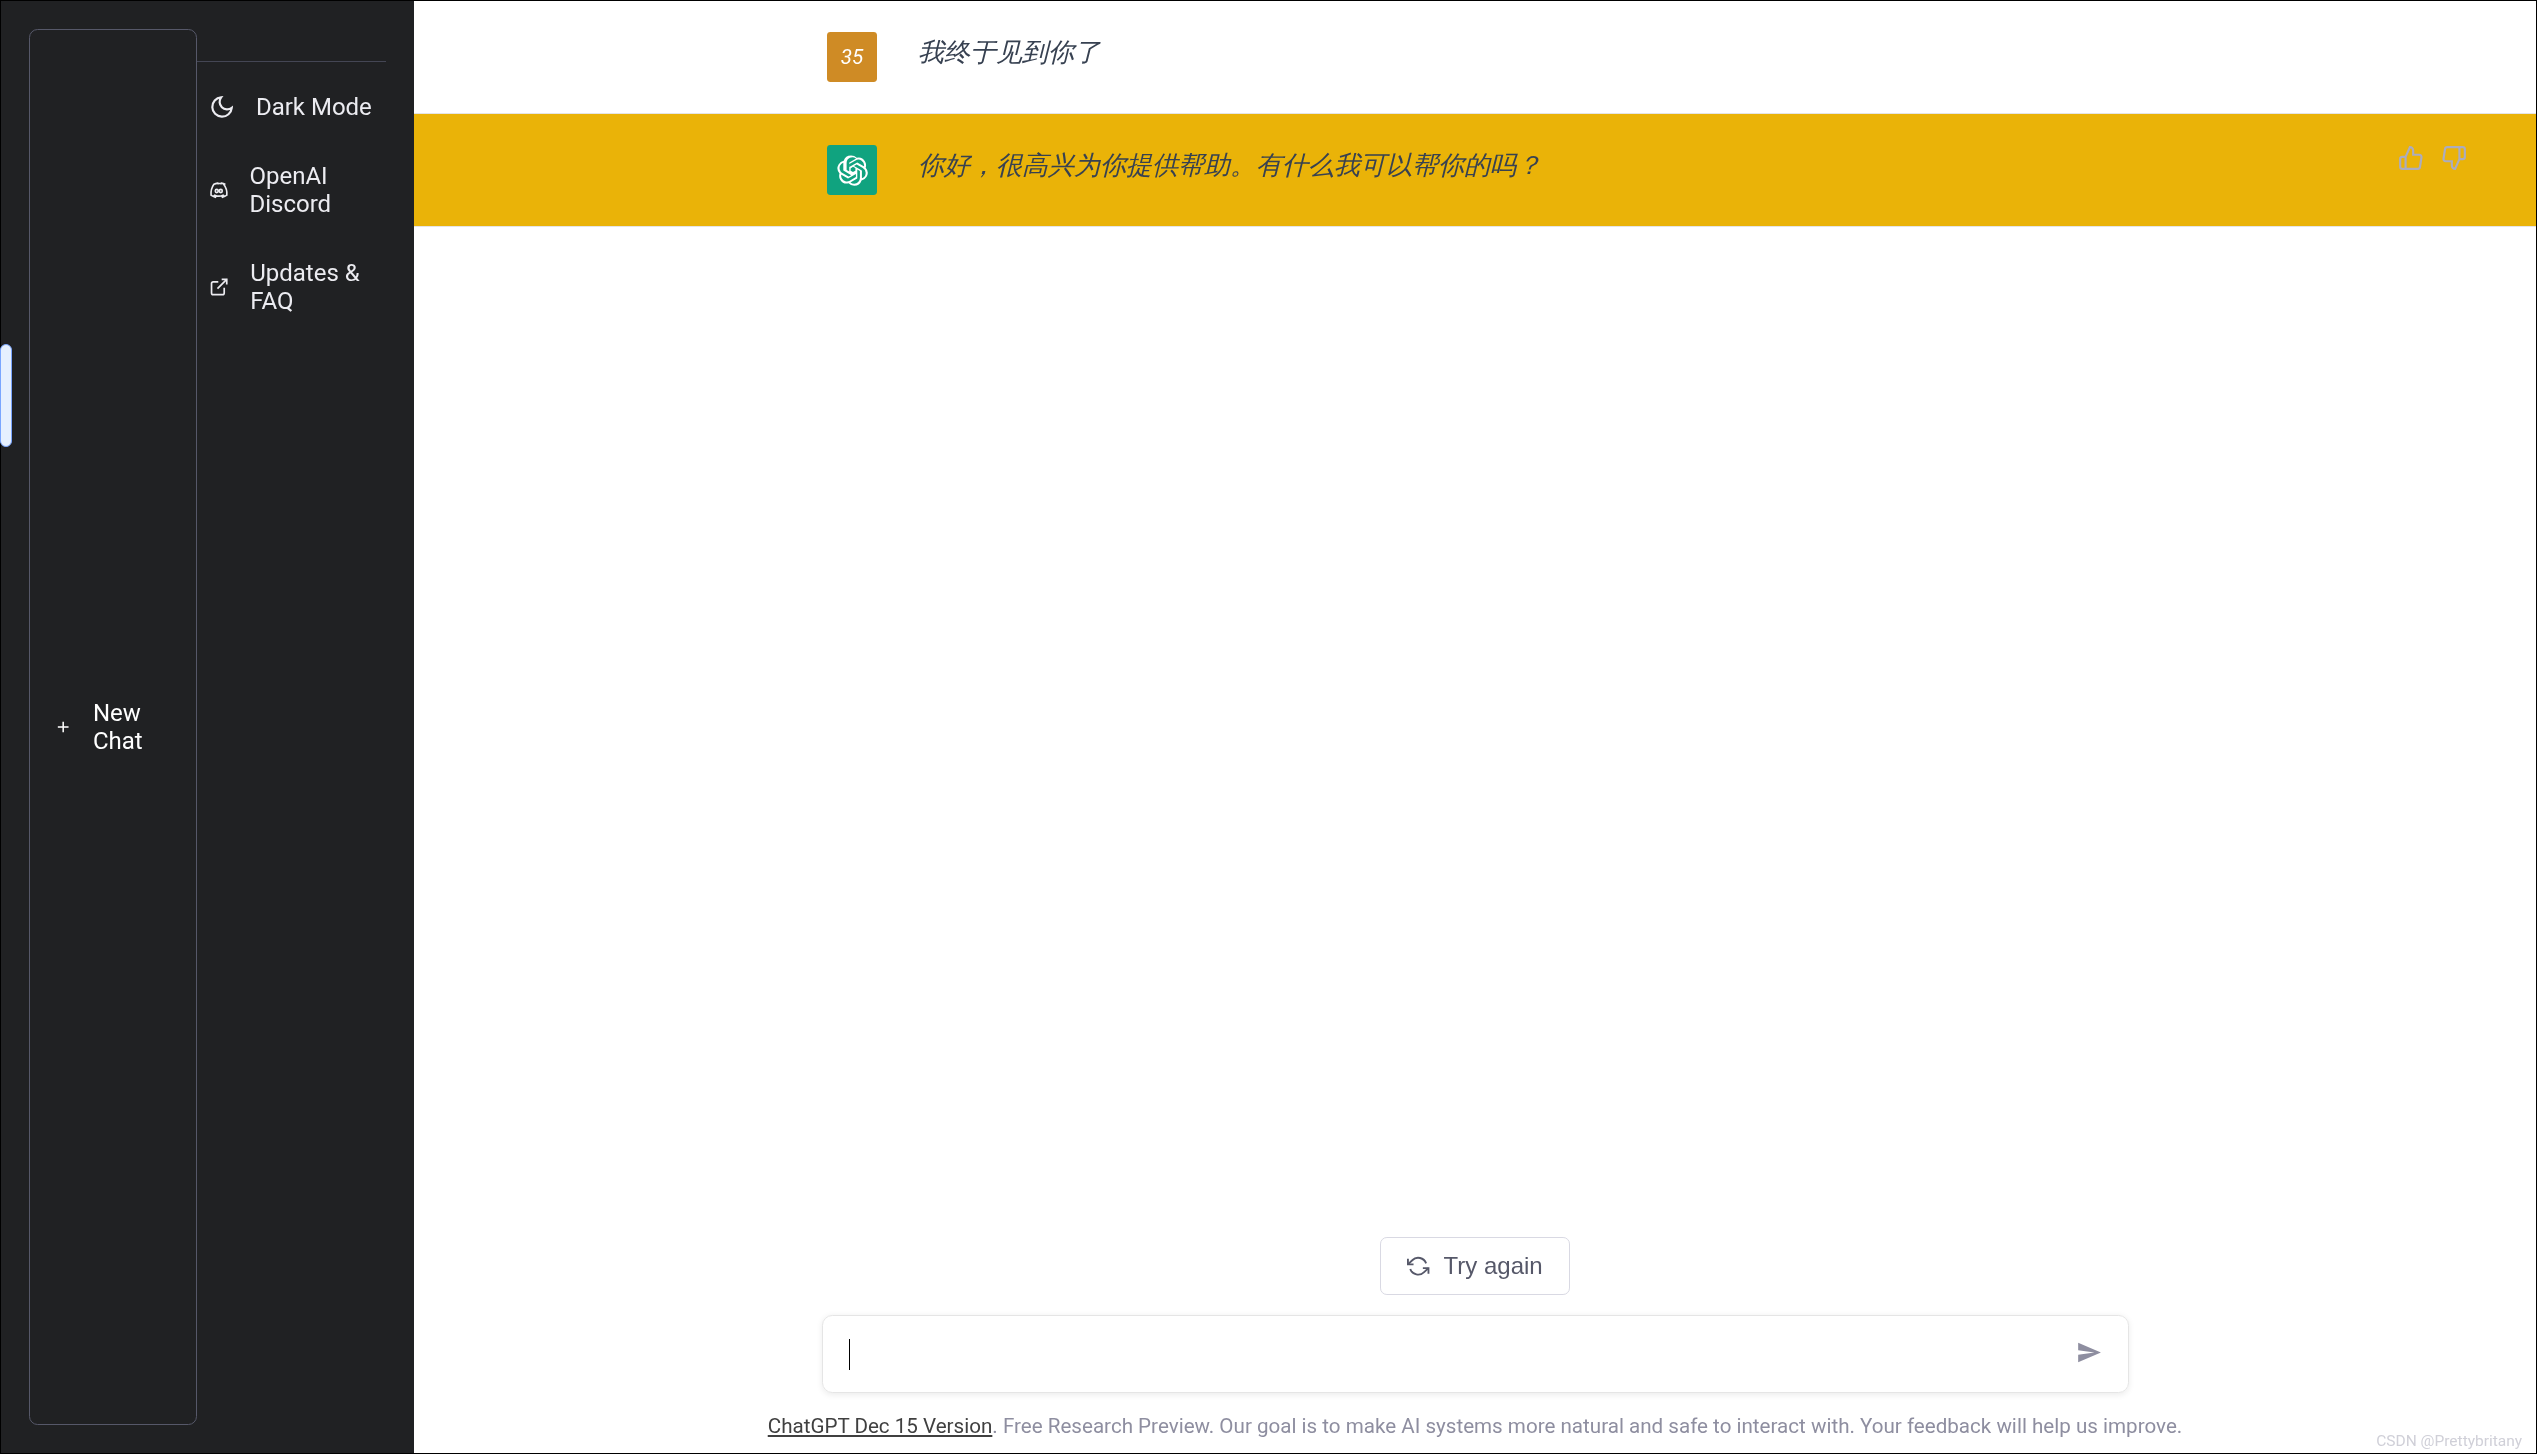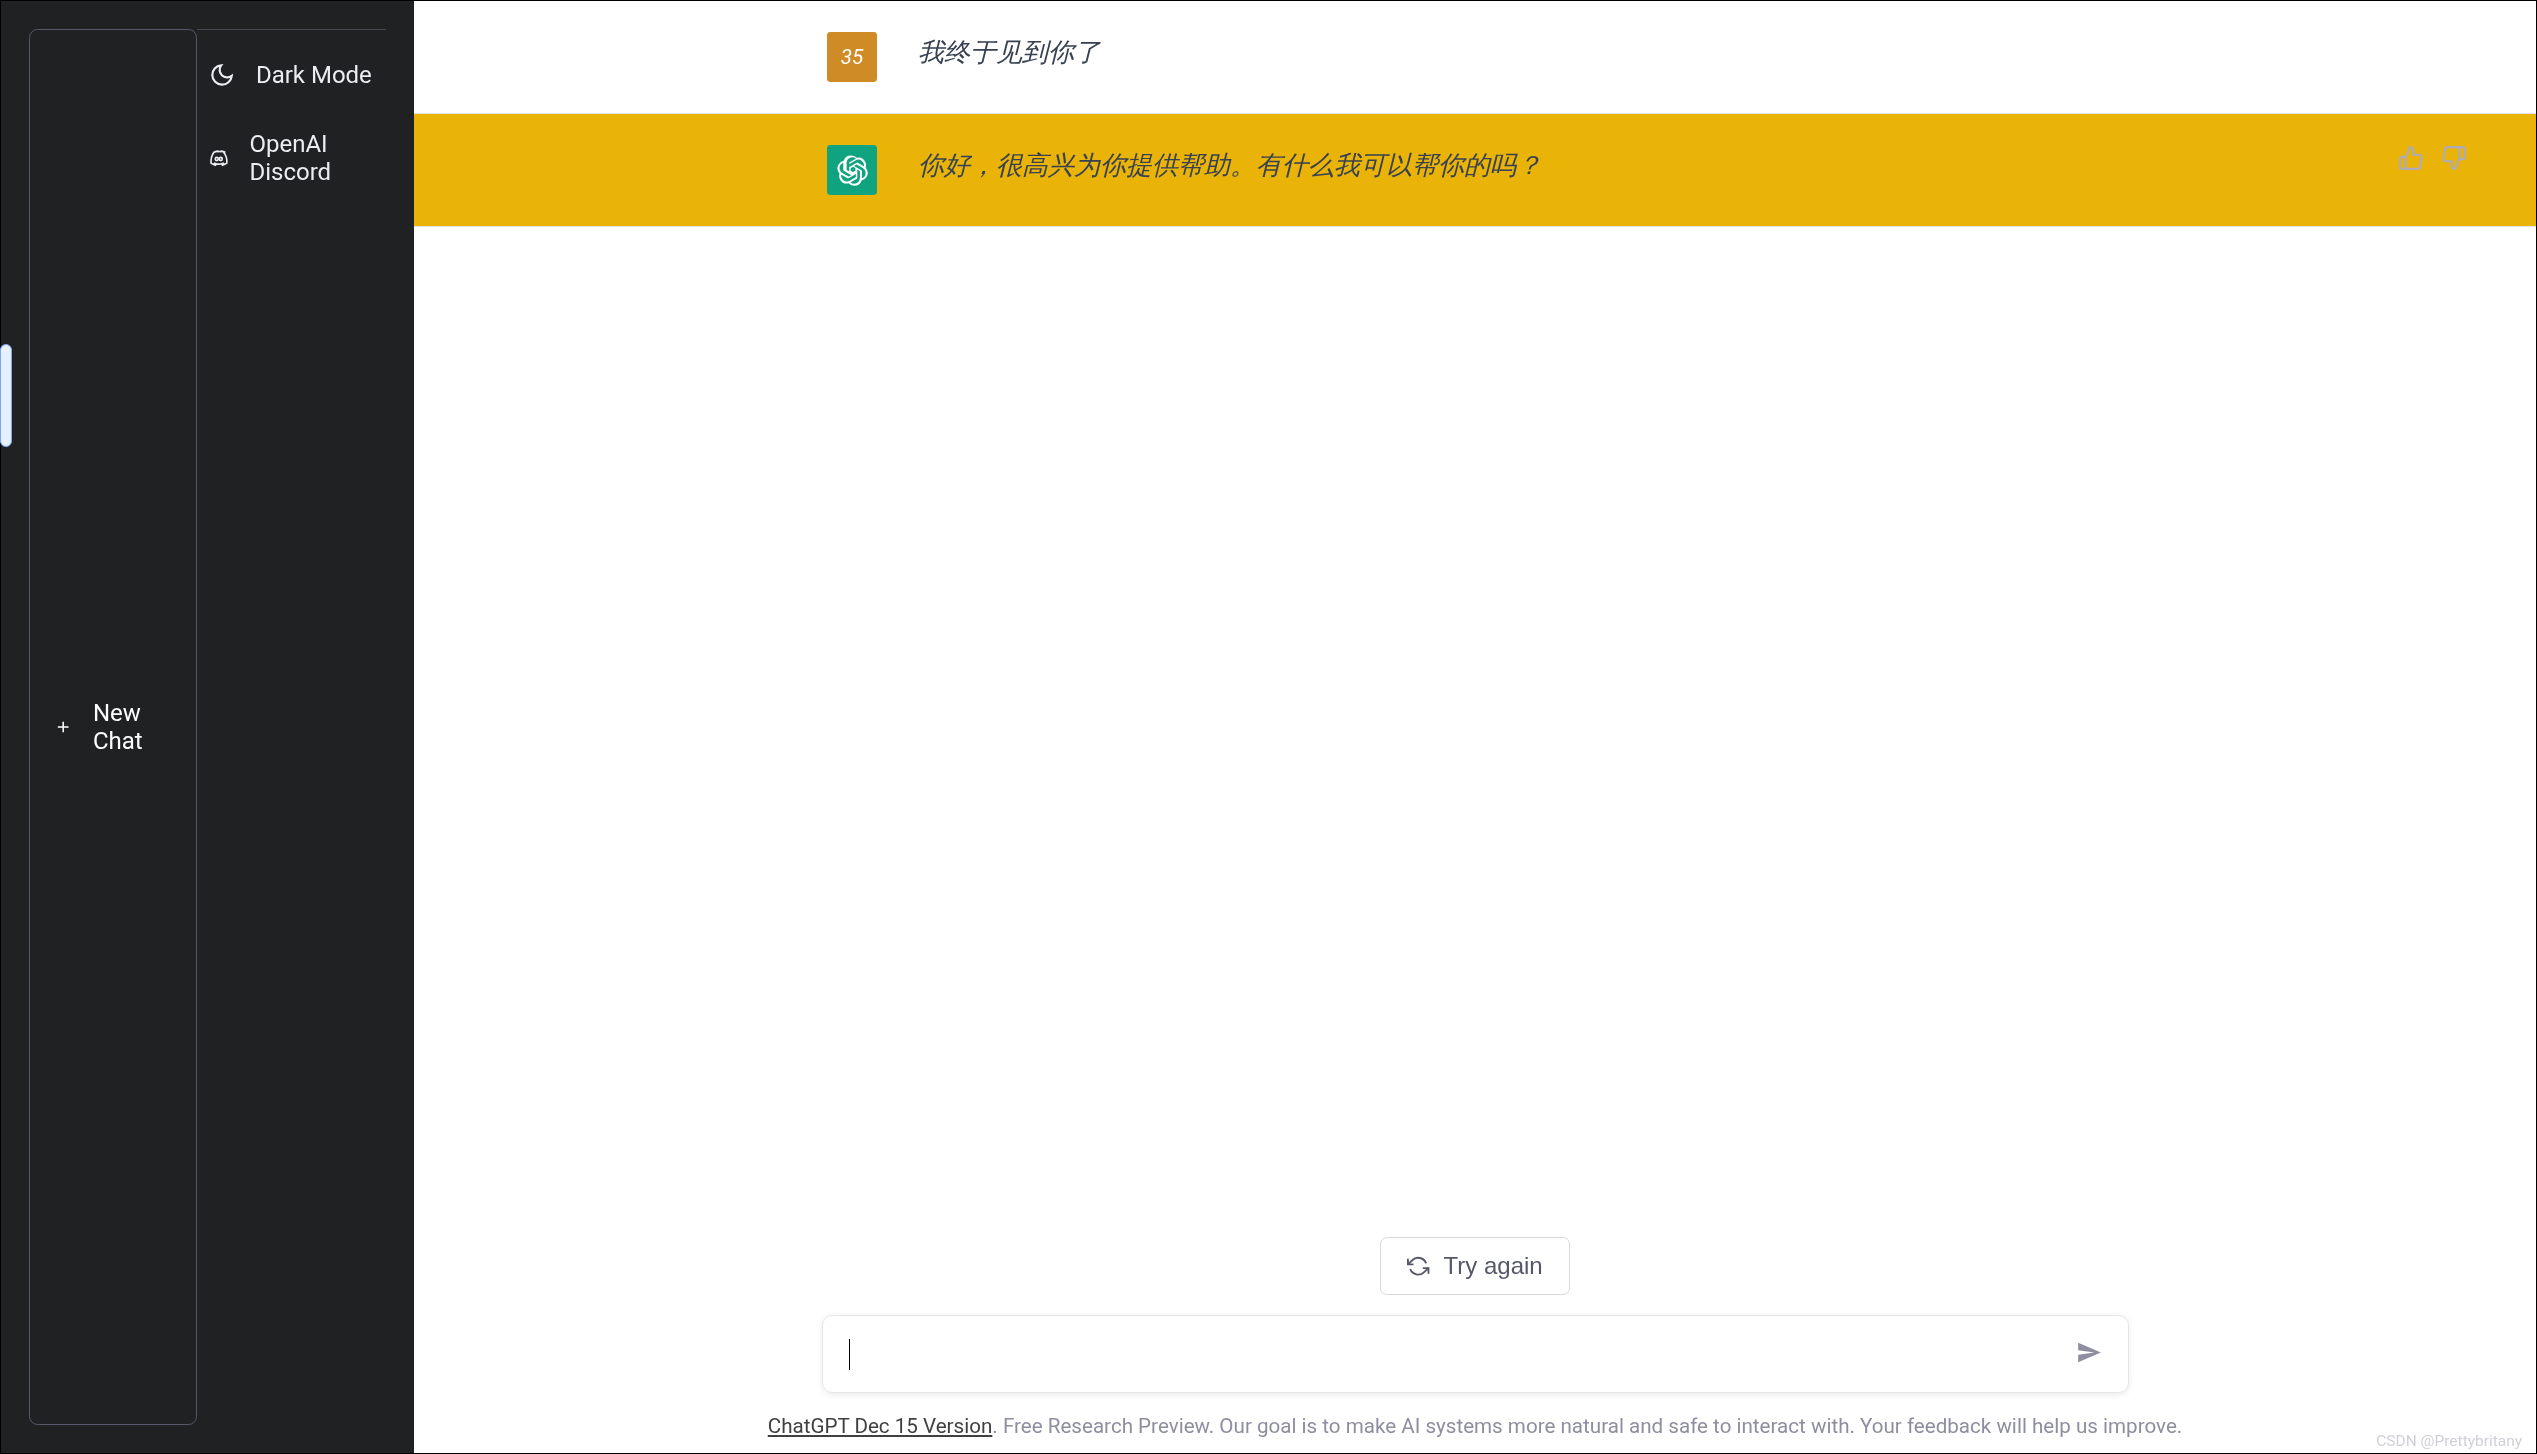--- a/index.html
+++ b/index.html
@@ -15,21 +15,21 @@
     flex-direction:row;
     padding:28px;
   }
   .new-chat-btn {
     display:flex; align-items:center; gap:20.6px;
     border:0.9px solid #565869; border-radius:8.6px;
     padding:20.6px 24px; font-size:24px; color:#fff; cursor:pointer;
   }
   .new-chat-btn svg { width:24px;height:24px;stroke:#fff; }
   .sidebar-spacer { flex:1; }
-  .sidebar-footer { border-top:0.9px solid #444654; padding-top:10.3px; display:flex; flex-direction:column; }
+  .sidebar-footer { border-top:0.9px solid #444654; padding-top:10.3px; display:flex; flex-direction:column;margin-top:32px; }
   .sidebar-item {
     display:flex; align-items:center; gap:20.6px;
     padding:20.6px 12px; font-size:24px; cursor:pointer; border-radius:6.9px;
   }
   .sidebar-item svg { width:26px;height:26px;stroke:#ececf1;fill:none;stroke-width:2; }
   .sidebar-handle {
     position:absolute; top:344px; left:0;
     width:12px; height:103px; background:#e6f0ff;
     border:1.7px solid #7aa6ff; border-radius:6px;
   }
@@ -90,20 +90,28 @@
           <path d="M21 12.8A9 9 0 1 1 11.2 3a7 7 0 0 0 9.8 9.8z"></path>
         </svg>
       <span>Dark Mode</span>
     </div>
     <div class="sidebar-item">
       <svg viewBox="0 0 24 24" fill="#ececf1" stroke="none">
           <path d="M20 5c-1.5-.7-3.1-1.2-4.8-1.5l-.3.6c-1.3-.2-2.5-.2-3.8 0l-.3-.6C9.1 3.8 7.5 4.3 6 5 2.9 9.6 2.1 14 2.5 18.4c1.8 1.3 3.6 2.1 5.3 2.6l.8-1.3c-.7-.3-1.4-.6-2-.9l.5-.4c3.3 1.5 6.9 1.5 10.2 0l.5.4c-.6.4-1.3.7-2 .9l.8 1.3c1.7-.5 3.5-1.3 5.3-2.6.5-5.1-.8-9.5-3.9-13.4zM9.5 15.3c-1 0-1.8-.9-1.8-2s.8-2 1.8-2 1.8.9 1.8 2-.8 2-1.8 2zm5 0c-1 0-1.8-.9-1.8-2s.8-2 1.8-2 1.8.9 1.8 2-.8 2-1.8 2z"></path>
         </svg>
       <span>OpenAI Discord</span>
     </div>
+    <div class="sidebar-item">
+      <svg viewBox="0 0 24 24">
+          <path d="M18 13v6a2 2 0 0 1-2 2H5a2 2 0 0 1-2-2V8a2 2 0 0 1 2-2h6"></path>
+          <polyline points="15 3 21 3 21 9"></polyline>
+          <line x1="10" y1="14" x2="21" y2="3"></line>
+        </svg>
+      <span>Updates &amp; FAQ</span>
+    </div>
   </div>
 
   <div class="sidebar-handle"></div>
 </aside>
 
 <main class="main">
   <div class="chat-scroll">
 
     <div class="msg-row user">
       <div class="avatar avatar-user">

